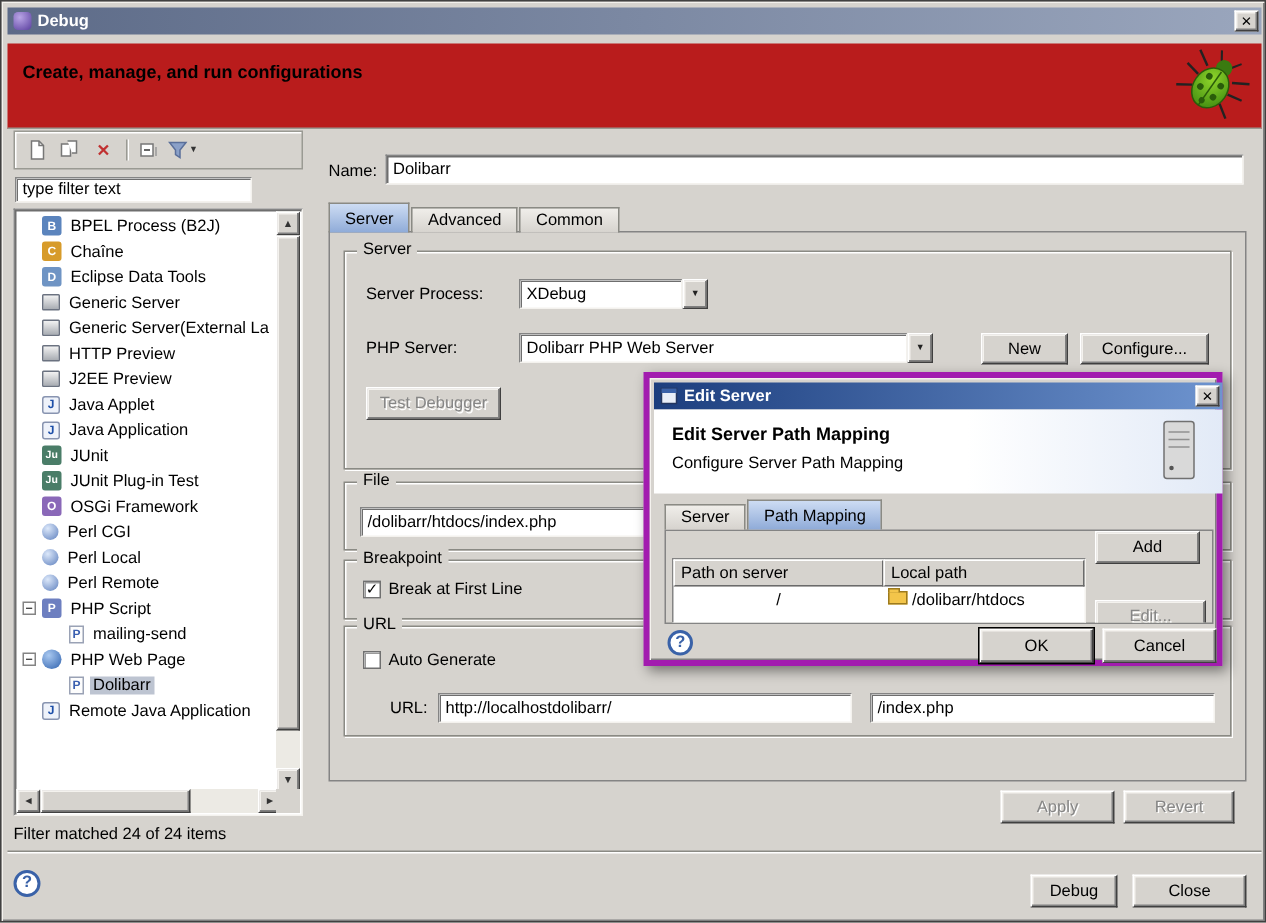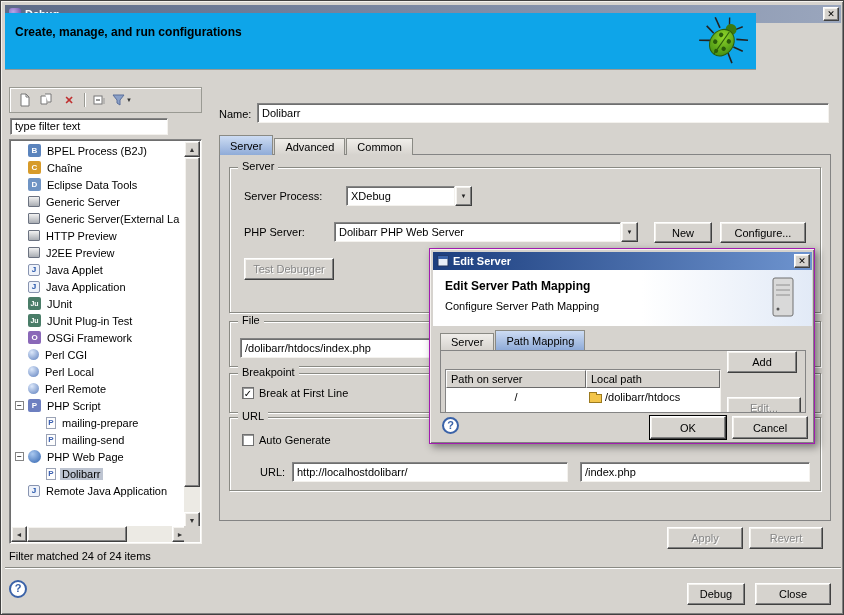--- a/index.html
+++ b/index.html
@@ -22,21 +22,21 @@
   .glabel{position:absolute;top:-8px;left:8px;background:#d6d3ce;padding:0 4px;font-size:11px}
   .lbl{font-size:11px;color:#000;white-space:nowrap}
   .cb{width:12px;height:12px;background:#fff;border:1px solid #707070;box-shadow:inset 1px 1px 0 #9a9a9a;
       font:bold 10px/11px "DejaVu Sans",sans-serif;text-align:center;color:#000;display:inline-block;vertical-align:-2px}
   
   .titlebar{left:4px;top:4px;width:836px;height:18px;display:flex;align-items:center;padding:0 2px;
       background:linear-gradient(90deg,#5d6b88,#9aa6bd);color:#fff;font:bold 11px "Liberation Sans",sans-serif}
   .tclose{width:16px;height:14px;font-size:9px;color:#000}
   .appicon{width:12px;height:12px;border-radius:3px;background:radial-gradient(circle at 35% 30%,#b9a5e6,#5a3f9e);margin:0 4px 0 2px}
   
-  .banner{left:4px;top:12px;width:751px;height:57px;background:#0ea5e9;border-bottom:1px solid #9a9a93}
+  .banner{left:4px;top:28px;width:836px;height:57px;background:#b91c1c;border-bottom:1px solid #9a9a93}
   .banner-title{position:absolute;left:10px;top:12px;font:bold 12px "Liberation Sans",sans-serif}
   .bug{position:absolute;right:6px;top:2px}
   
   #leftpanel{left:8px;top:86px;width:193px;height:457px}
   .toolbar{position:absolute;left:0;top:0;width:193px;height:26px;border:1px solid #9a9a93;
       box-shadow:inset 1px 1px 0 #fff;display:flex;align-items:center;padding-left:4px}
   .tbtn{width:22px;height:20px;display:flex;align-items:center;justify-content:center}
   .tsep{width:1px;height:14px;background:#9a9a93;box-shadow:1px 0 0 #fff;margin:0 4px}
   .delglyph{color:#c03030;font-weight:bold;font-size:11px}
   .ddarrow{font-size:6px;color:#333;margin-left:1px}
@@ -81,37 +81,37 @@
   .tab{height:17px;padding:0 10px;font-size:11px;background:linear-gradient(#f0eeea,#d6d3ce);
       border:1px solid #8a8a84;border-bottom:none;display:flex;align-items:center;margin-right:1px}
   .tab.selected{height:20px;background:linear-gradient(#cddcf3,#8fabd8)}
   .tabcontent{position:absolute;border:1px solid #848484;background:#d6d3ce}
   
   .combo{position:absolute;display:flex}
   .combo .ctext{flex:1;background:#fff;border:1px solid;border-color:#848484 #f4f2ee #f4f2ee #848484;
       box-shadow:inset 1px 1px 0 #6e6e6e;font-size:11px;display:flex;align-items:center;padding:0 4px;white-space:nowrap;overflow:hidden}
   .combo .cbtn{width:17px;font-size:6px;color:#222}
   
-  #dialog{left:428px;top:247px;width:386px;height:196px;background:#d6d3ce;border:1px solid #a21caf;
+  #dialog{left:428px;top:247px;width:386px;height:196px;background:#d6d3ce;border:4px solid #a21caf;
       box-shadow:inset 1px 1px 0 #f4f2ee, inset -1px -1px 0 #808080, 3px 3px 8px rgba(0,0,0,.45);z-index:10}
   .dtitle{left:3px;top:3px;width:379px;height:18px;display:flex;align-items:center;padding:0 2px;
       background:linear-gradient(90deg,#1c3e7e,#6e94cf);color:#fff;font:bold 11px "Liberation Sans",sans-serif}
   .dbanner{left:3px;top:21px;width:379px;height:56px;background:linear-gradient(90deg,#ffffff 55%,#e2eaf7)}
   .dheading{position:absolute;left:12px;top:9px;font:bold 12px "Liberation Sans",sans-serif}
   .dsub{position:absolute;left:12px;top:30px;font-size:11px}
   .dcontent{left:10px;top:101px;width:366px;height:63px;border:1px solid #848484;overflow:hidden;background:#d6d3ce}
   .table{position:absolute;left:4px;top:18px;width:276px;height:44px;background:#fff;
       border:1px solid;border-color:#848484 #f4f2ee #f4f2ee #848484;display:flex;flex-direction:column}
   .thead{display:flex;height:18px;flex:none}
   .thcell{background:#d6d3ce;border:1px solid;border-color:#fff #6a6a6a #6a6a6a #fff;
       font-size:11px;display:flex;align-items:center;padding:0 4px}
   .tc1{width:140px}.tc2{width:134px}
   .tdrow{display:flex;height:17px;font-size:11px;align-items:center}
   .tcell1{width:140px;text-align:center}
-  .tcell2{width:134px;display:flex;align-items:flex-end;padding-left:3px;gap:3px}
+  .tcell2{width:134px;display:flex;align-items:flex-start;padding-left:3px;gap:3px}
   .folder{width:13px;height:9px;background:#f3c54a;border:1px solid #9c7a1e;position:relative;display:inline-block}
   .folder::before{content:"";position:absolute;left:-1px;top:-3px;width:6px;height:2px;background:#f3c54a;border:1px solid #9c7a1e;border-bottom:none}
   .helpbtn{border-radius:50%;border:2px solid #3a62a8;color:#3a62a8;font:bold 11px/13px "Liberation Sans",sans-serif;
       text-align:center;background:#fff}
   .sep{left:4px;top:566px;width:836px;height:2px;border-top:1px solid #8a8a84;border-bottom:1px solid #fff}
 </style>
 </head>
 <body>
 
 <div id="win">
@@ -269,25 +269,20 @@
             <span class="tlabel">Perl Remote</span>
           </div>
           <div class="trow">
             <span class="expbox">−</span>
             <span class="ticon i-php-script"></span>
             <span class="tlabel">PHP Script</span>
           </div>
           <div class="trow lvl1">
             <span class="tspacer"></span>
             <span class="ticon i-php-file"></span>
-            <span class="tlabel">mailing-prepare</span>
-          </div>
-          <div class="trow lvl1">
-            <span class="tspacer"></span>
-            <span class="ticon i-php-file"></span>
             <span class="tlabel">mailing-send</span>
           </div>
           <div class="trow">
             <span class="expbox">−</span>
             <span class="ticon i-php-web"></span>
             <span class="tlabel">PHP Web Page</span>
           </div>
           <div class="trow lvl1">
             <span class="tspacer"></span>
             <span class="ticon i-php-file"></span>
@@ -335,21 +330,21 @@
   <div class="group" style="left:228px;top:166px;width:592px;height:146px">
     <span class="glabel">Server</span>
     <span class="abs lbl" style="left:14px;top:22px">Server Process:</span>
     <div class="combo" style="left:116px;top:18px;width:126px;height:20px">
       <span class="ctext">XDebug</span>
       <span class="btn cbtn">
           <span>▼</span>
         </span>
     </div>
     <span class="abs lbl" style="left:14px;top:58px">PHP Server:</span>
-    <div class="combo" style="left:104px;top:54px;width:304px;height:20px">
+    <div class="combo" style="left:116px;top:54px;width:276px;height:20px">
       <span class="ctext">Dolibarr PHP Web Server</span>
       <span class="btn cbtn">
           <span>▼</span>
         </span>
     </div>
     <div class="btn abs" style="left:424px;top:54px;width:58px;height:21px">New</div>
     <div class="btn abs" style="left:490px;top:54px;width:86px;height:21px">Configure...</div>
     <div class="btn abs disabled" style="left:14px;top:90px;width:90px;height:22px">Test Debugger</div>
   </div>
 

